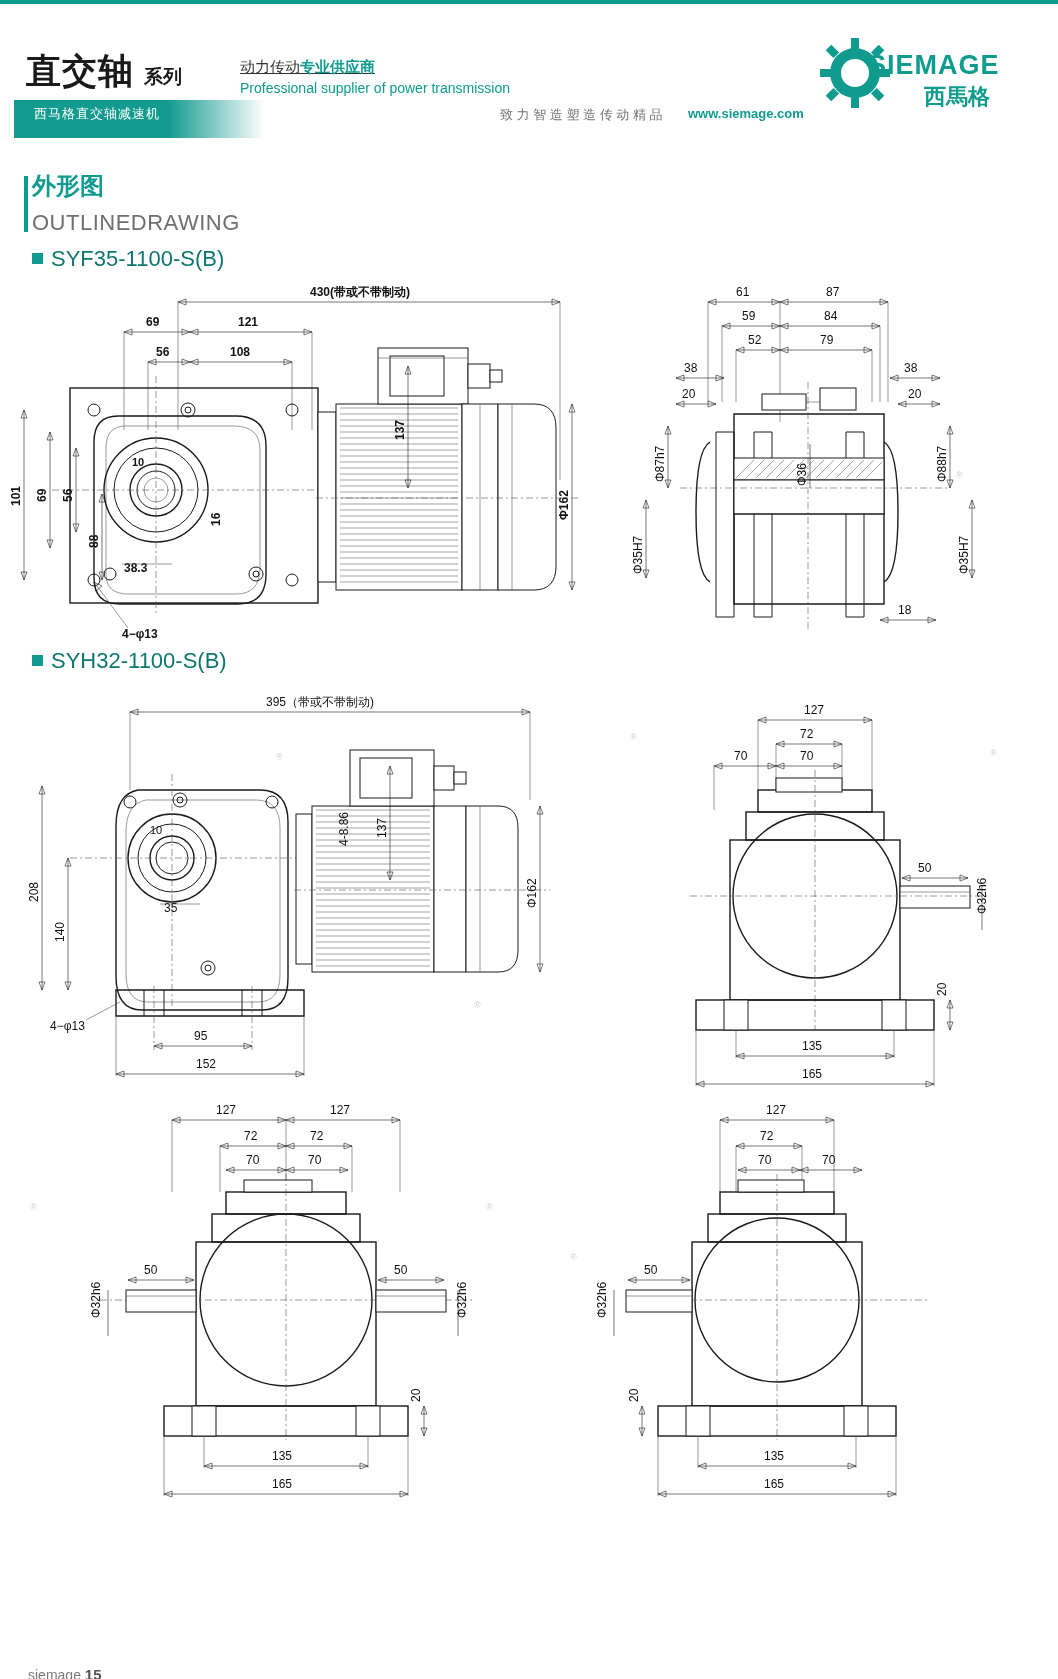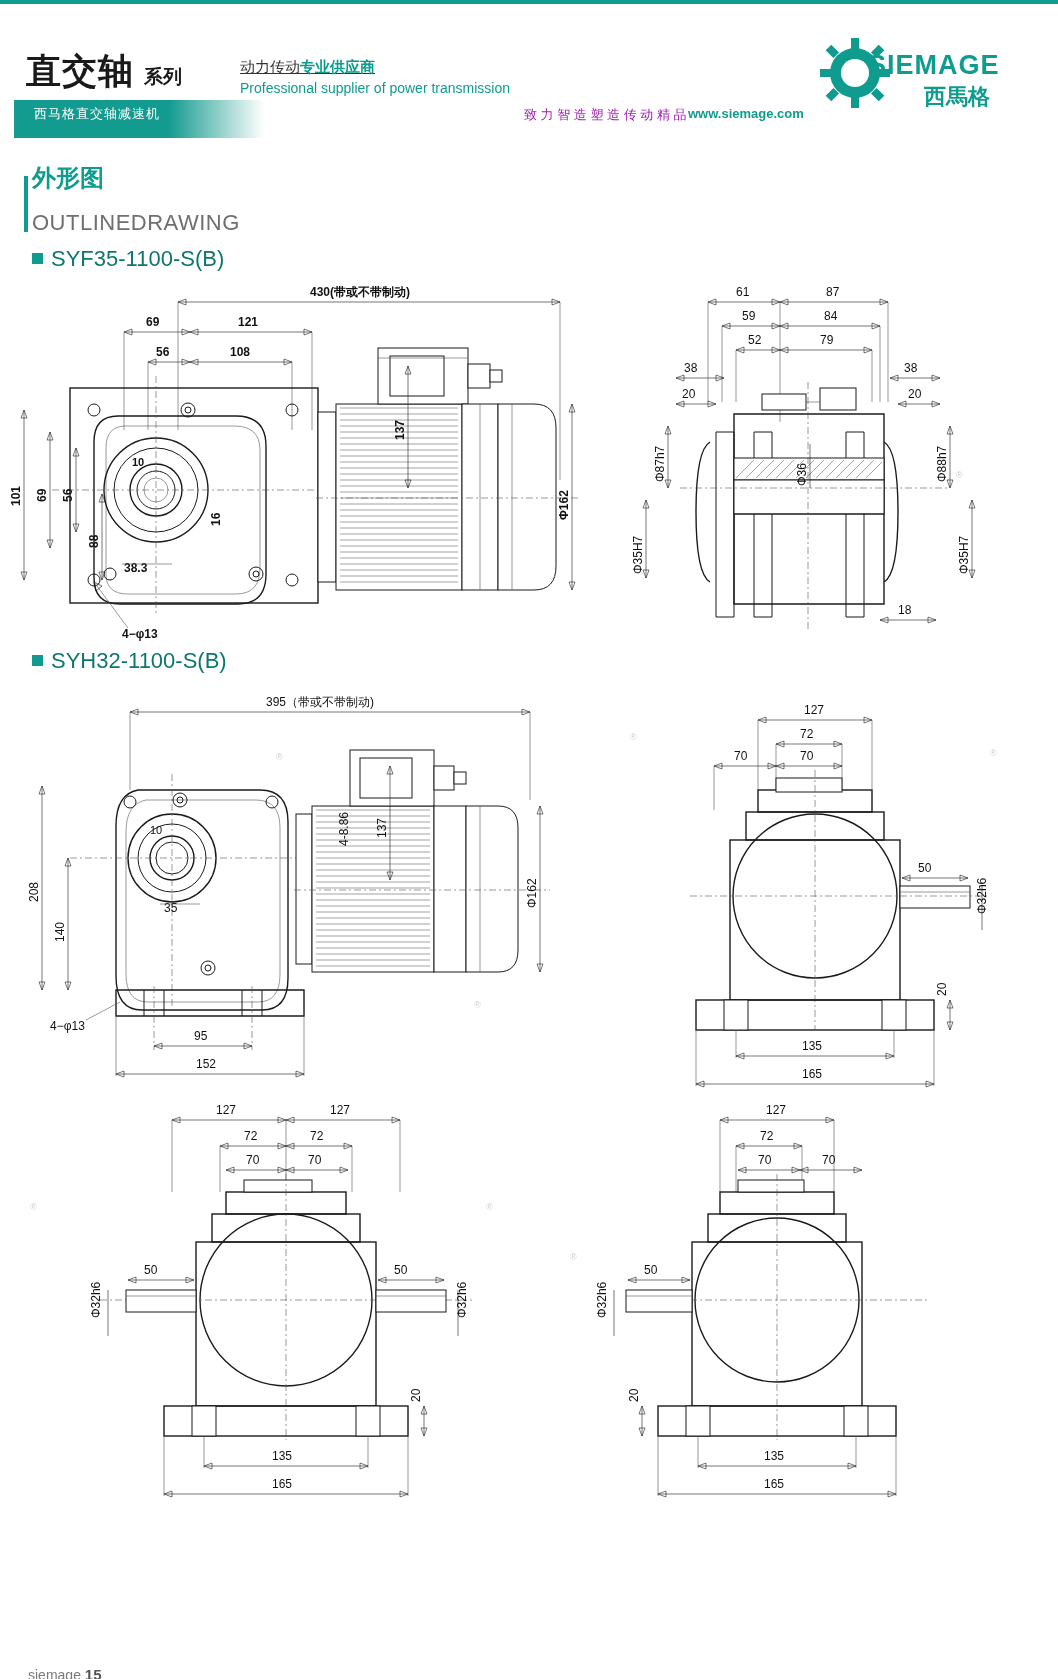--- a/index.html
+++ b/index.html
@@ -8,29 +8,29 @@
   
   .hdr{position:absolute;left:0;top:0;width:1058px;height:140px;}
   .hdr-topline{position:absolute;left:0;top:0;width:1058px;height:4px;background:#0f9c8f;}
   .hdr-title{position:absolute;left:26px;top:48px;font-size:35px;font-weight:bold;color:#1a1a1a;letter-spacing:1px;}
   .hdr-title-series{font-size:19px;font-weight:bold;margin-left:10px;letter-spacing:0;}
   .hdr-band{position:absolute;left:14px;top:100px;width:250px;height:38px;background:linear-gradient(90deg,#149b90 0%,#149b90 62%,rgba(20,155,144,0.0) 100%);}
   .hdr-band span{position:absolute;left:20px;top:5px;font-size:13px;color:#fff;letter-spacing:1px;}
   .hdr-sub1{position:absolute;left:240px;top:58px;font-size:15px;color:#333;text-decoration:underline;}
   .hdr-sub1 b{color:#0f9c8f;}
   .hdr-sub2{position:absolute;left:240px;top:80px;font-size:14px;color:#0f9c8f;}
-  .hdr-sub3{position:absolute;left:524px;top:106px;font-size:13px;color:#a21caf;}
+  .hdr-sub3{position:absolute;left:500px;top:106px;font-size:13px;color:#737373;}
   .hdr-url{position:absolute;left:688px;top:106px;font-size:13px;font-weight:bold;color:#0f9c8f;}
   .logo{position:absolute;left:820px;top:36px;width:210px;height:78px;}
   .logo-txt{position:absolute;left:48px;top:14px;font-size:27px;font-weight:bold;color:#0f9c8f;letter-spacing:1px;}
   .logo-cn{position:absolute;left:104px;top:46px;font-size:22px;font-weight:bold;color:#0f9c8f;}
   .gear{position:absolute;left:0px;top:2px;width:70px;height:70px;}
 
   
-  .sec-cn{position:absolute;left:32px;top:162px;font-size:24px;font-weight:bold;color:#0f9c8f;}
+  .sec-cn{position:absolute;left:32px;top:170px;font-size:24px;font-weight:bold;color:#0f9c8f;}
   .sec-en{position:absolute;left:32px;top:210px;font-size:22px;color:#6f6f6f;letter-spacing:.5px;}
   .sec-accent{position:absolute;left:24px;top:176px;width:4px;height:56px;background:#0f9c8f;}
 
   .model{position:absolute;font-size:22px;color:#0f766e;}
   .model .sq{display:inline-block;width:11px;height:11px;background:#0f9c8f;margin-right:8px;vertical-align:2px;}
   #model1{left:32px;top:246px;}
   #model2{left:32px;top:648px;}
 
   .footer{position:absolute;left:28px;top:1666px;font-size:14px;color:#7a7a7a;}
   .footer b{color:#555;font-size:15px;}

